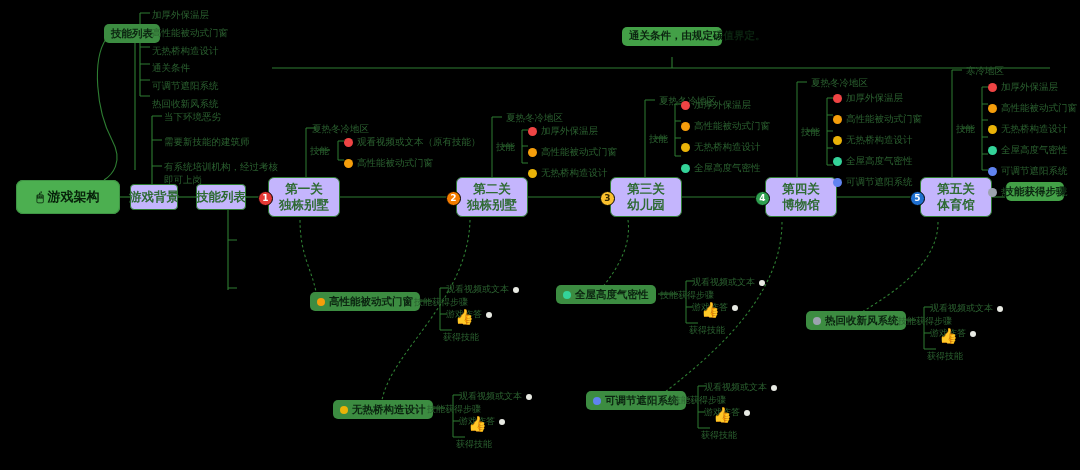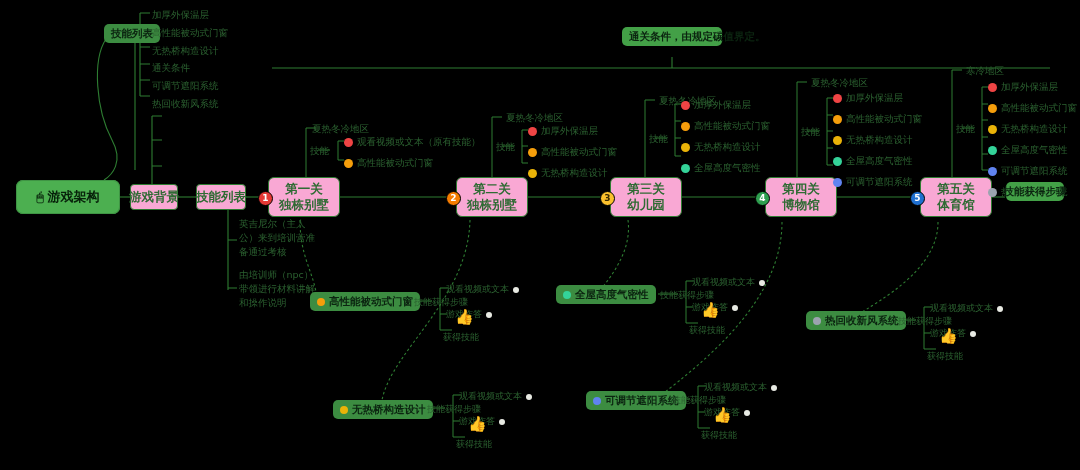--- a/index.html
+++ b/index.html
@@ -22,21 +22,21 @@
     color:#07210a; font-weight:bold; font-size:13px;
     box-shadow:0 0 0 1px #3f9444 inset;
   }
   .root .mouse{ font-size:12px; line-height:1; }
 
   
   .obox{
     border:1.4px solid #2e7d32; border-radius:4px;
     color:#2f6b34; font-size:12.5px; font-weight:bold;
     display:flex; align-items:center; justify-content:center;
-    background:#f9a8d4;
+    background:#c4b5fd;
     text-align:center;
   }
   .level{
     width:72px; height:40px; border-radius:6px; border-width:1.6px;
     flex-direction:column; line-height:1.25; font-size:12.5px;
   }
   .level .badge{
     position:absolute; left:-11px; top:13px;
     width:15px; height:15px; border-radius:50%;
     display:flex; align-items:center; justify-content:center;
@@ -54,21 +54,21 @@
 
   .tiny{ font-size:9.5px; color:#2b6130; line-height:1.45; font-weight:normal; }
   .lbl{ font-size:9.5px; color:#2b6130; line-height:1.4; }
   .lbl.sm{ font-size:9px; }
 
   .listitem{ display:flex; align-items:center; gap:4px; font-size:9.5px; color:#2b6130; }
   .listitem .sw{ width:9px; height:9px; border-radius:50%; flex:0 0 auto; }
 
   .whitedot{ width:6px; height:6px; border-radius:50%; background:#e8eae3; display:inline-block; }
   .thumb{ font-size:15px; line-height:1; }
-  .center{ text-align:center; }
+  .center{ text-align:center;font-family:Liberation Mono, monospace; }
 </style>
 </head>
 <body>
 
 <div id="stage">
 
   <svg id="wires" viewBox="0 0 1080 470">
     <g fill="none" stroke="#2e7d32" stroke-width="1.1">
 
       <path d="M120,197 H130"></path>
@@ -170,27 +170,28 @@
     <div class="tiny" style="margin-top:4px;">高性能被动式门窗</div>
     <div class="tiny" style="margin-top:4px;">无热桥构造设计</div>
     <div class="tiny" style="margin-top:4px;">通关条件</div>
     <div class="tiny" style="margin-top:4px;">可调节遮阳系统</div>
     <div class="tiny" style="margin-top:4px;">热回收新风系统</div>
   </div>
 
   <div class="node obox" style="left:130px; top:184px; width:48px; height:26px;">
     <span>游戏背景</span>
   </div>
+  <div class="node" style="left:164px; top:110px; width:130px;">
+    <div class="tiny">当下环境恶劣</div>
+    <div class="tiny" style="margin-top:11px;">需要新技能的建筑师</div>
+    <div class="tiny" style="margin-top:11px; width:118px; white-space:normal;">有系统培训机构，经过考核即可上岗</div>
+  </div>
 
   <div class="node obox" style="left:196px; top:184px; width:50px; height:26px;">
     <span>技能列表</span>
-  </div>
-  <div class="node" style="left:239px; top:217px; width:78px;">
-    <div class="tiny" style="white-space:normal;">英吉尼尔（主人公）来到培训营准备通过考核</div>
-    <div class="tiny" style="white-space:normal; margin-top:10px;">由培训师（npc）带领进行材料讲解和操作说明</div>
   </div>
 
   <div class="node obox level" style="left:268px; top:177px;">
     <span class="badge" style="background:#e53935;">1</span>
     <span>第一关</span>
     <span>独栋别墅</span>
   </div>
   <div class="node lbl" style="left:312px; top:122px;">夏热冬冷地区</div>
   <div class="node lbl" style="left:310px; top:144px;">技能</div>
   <div class="node" style="left:344px; top:136px;">

